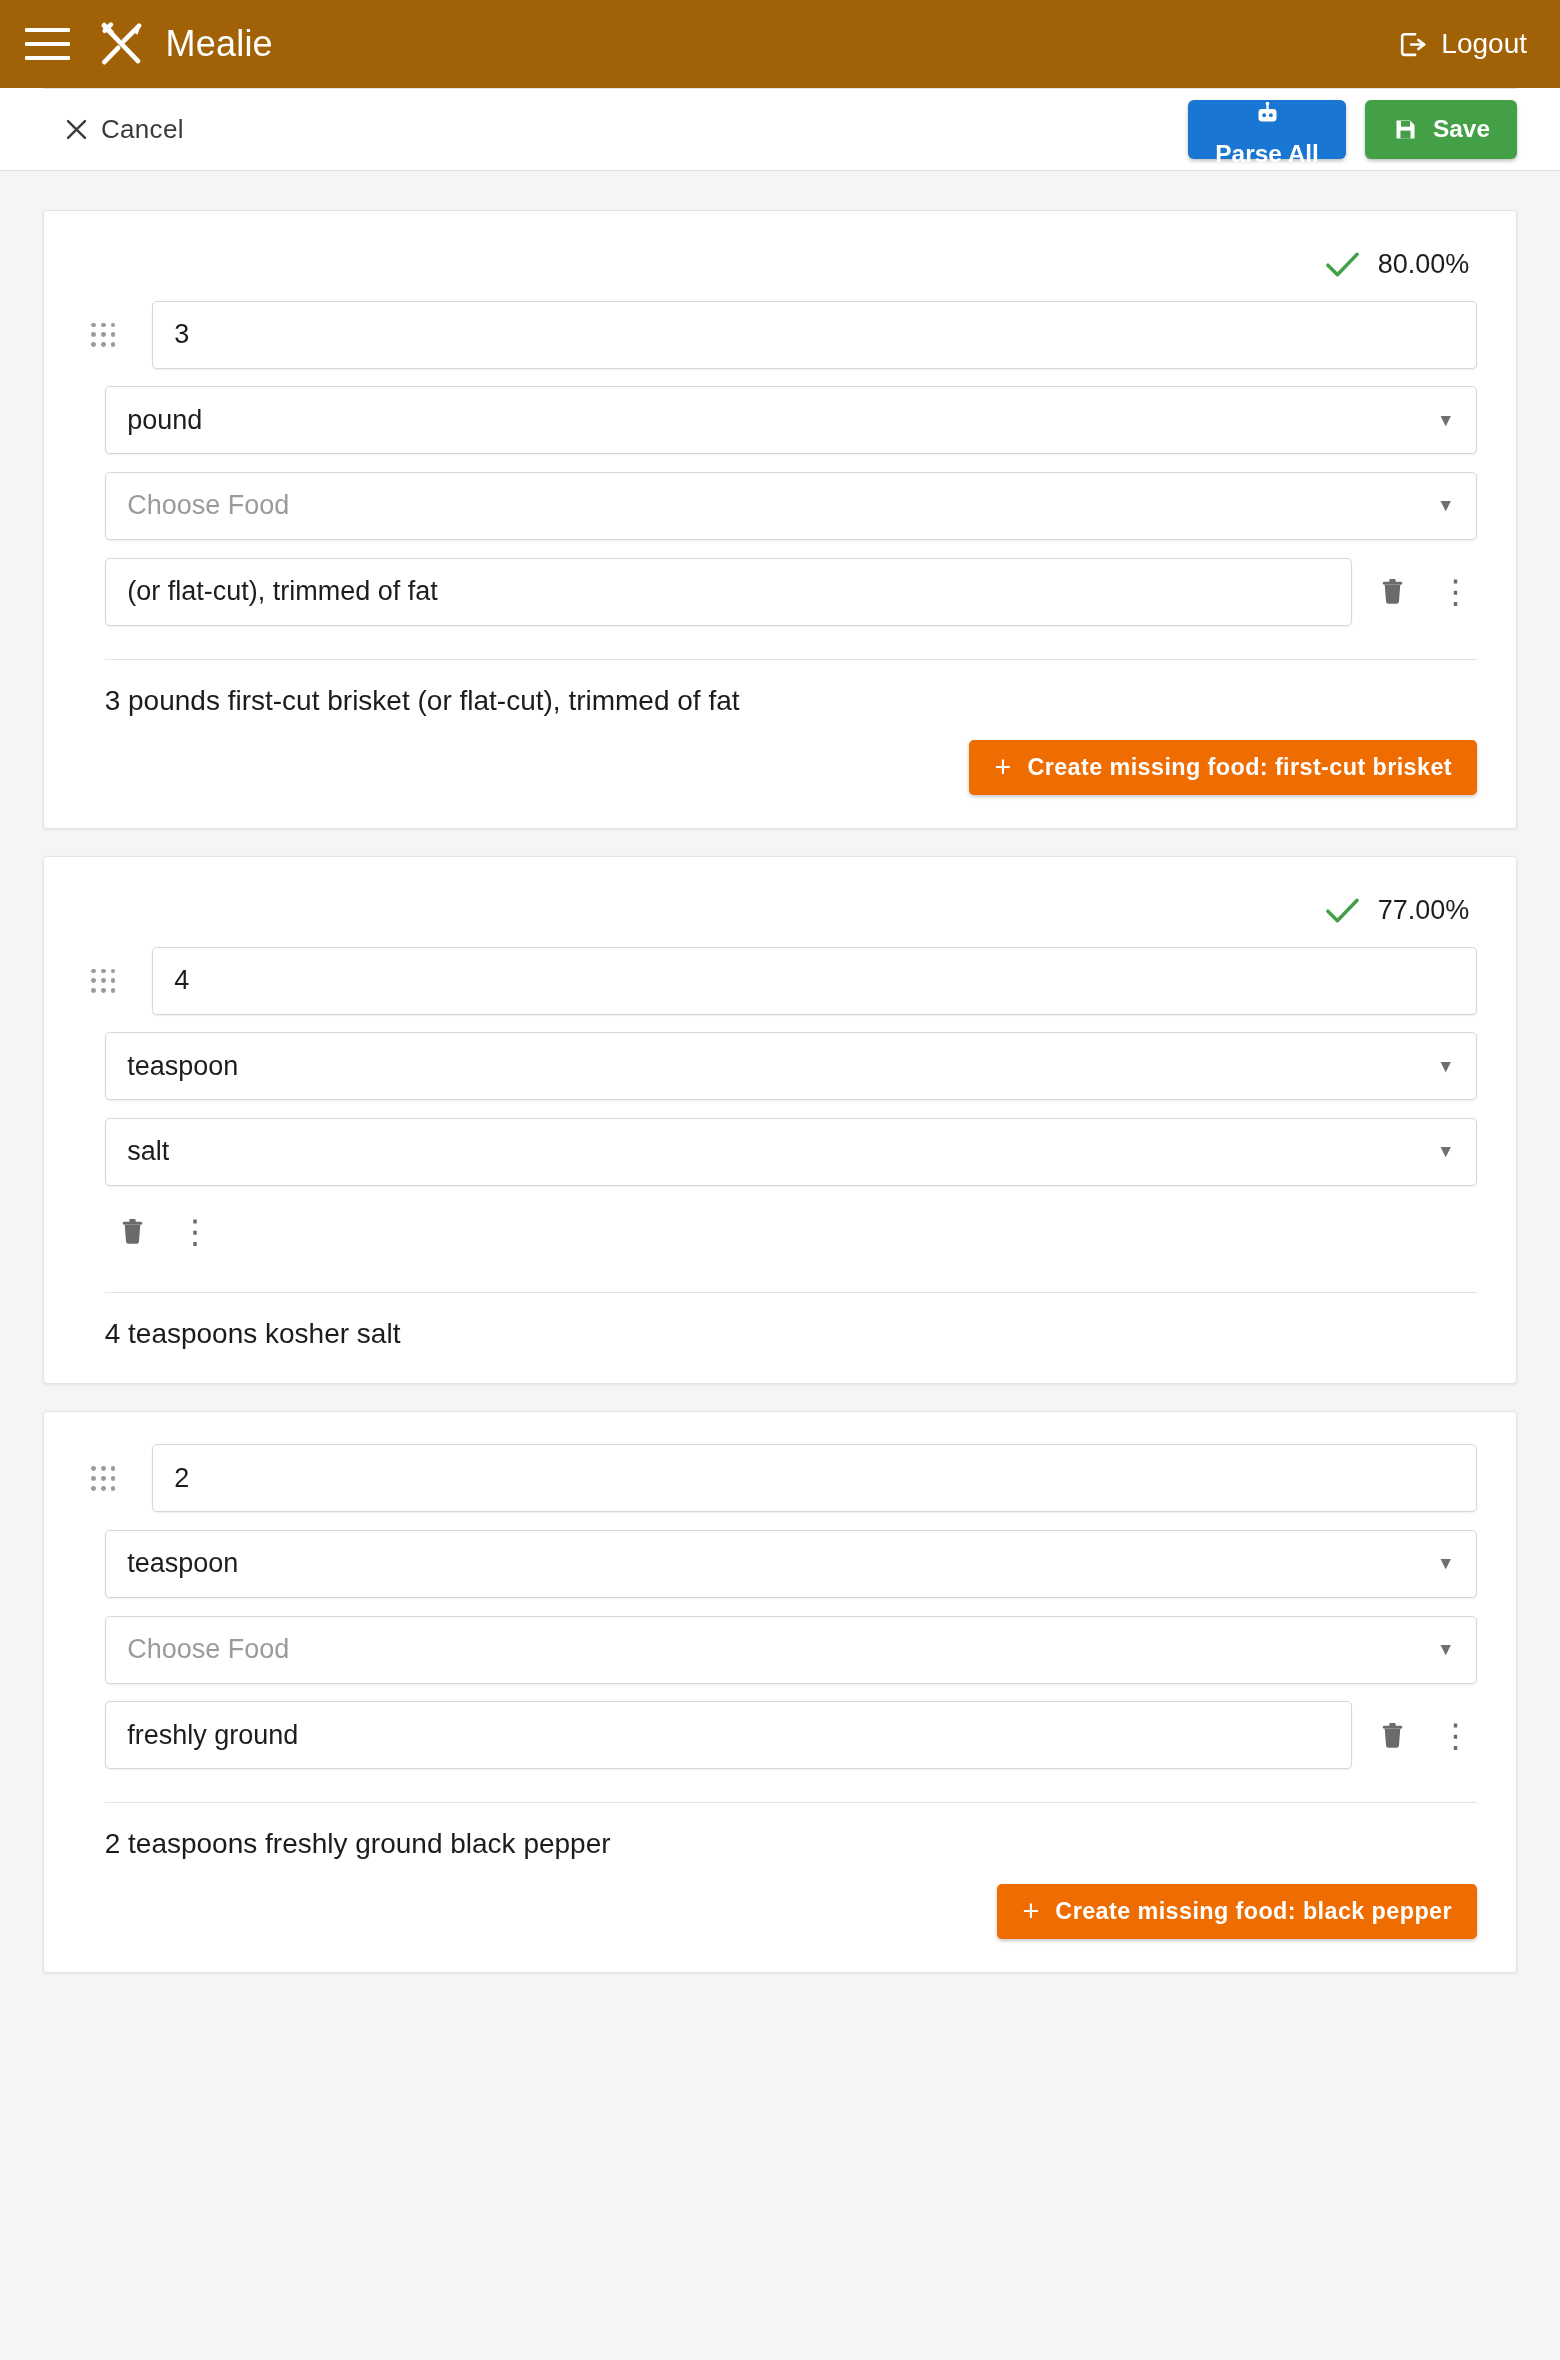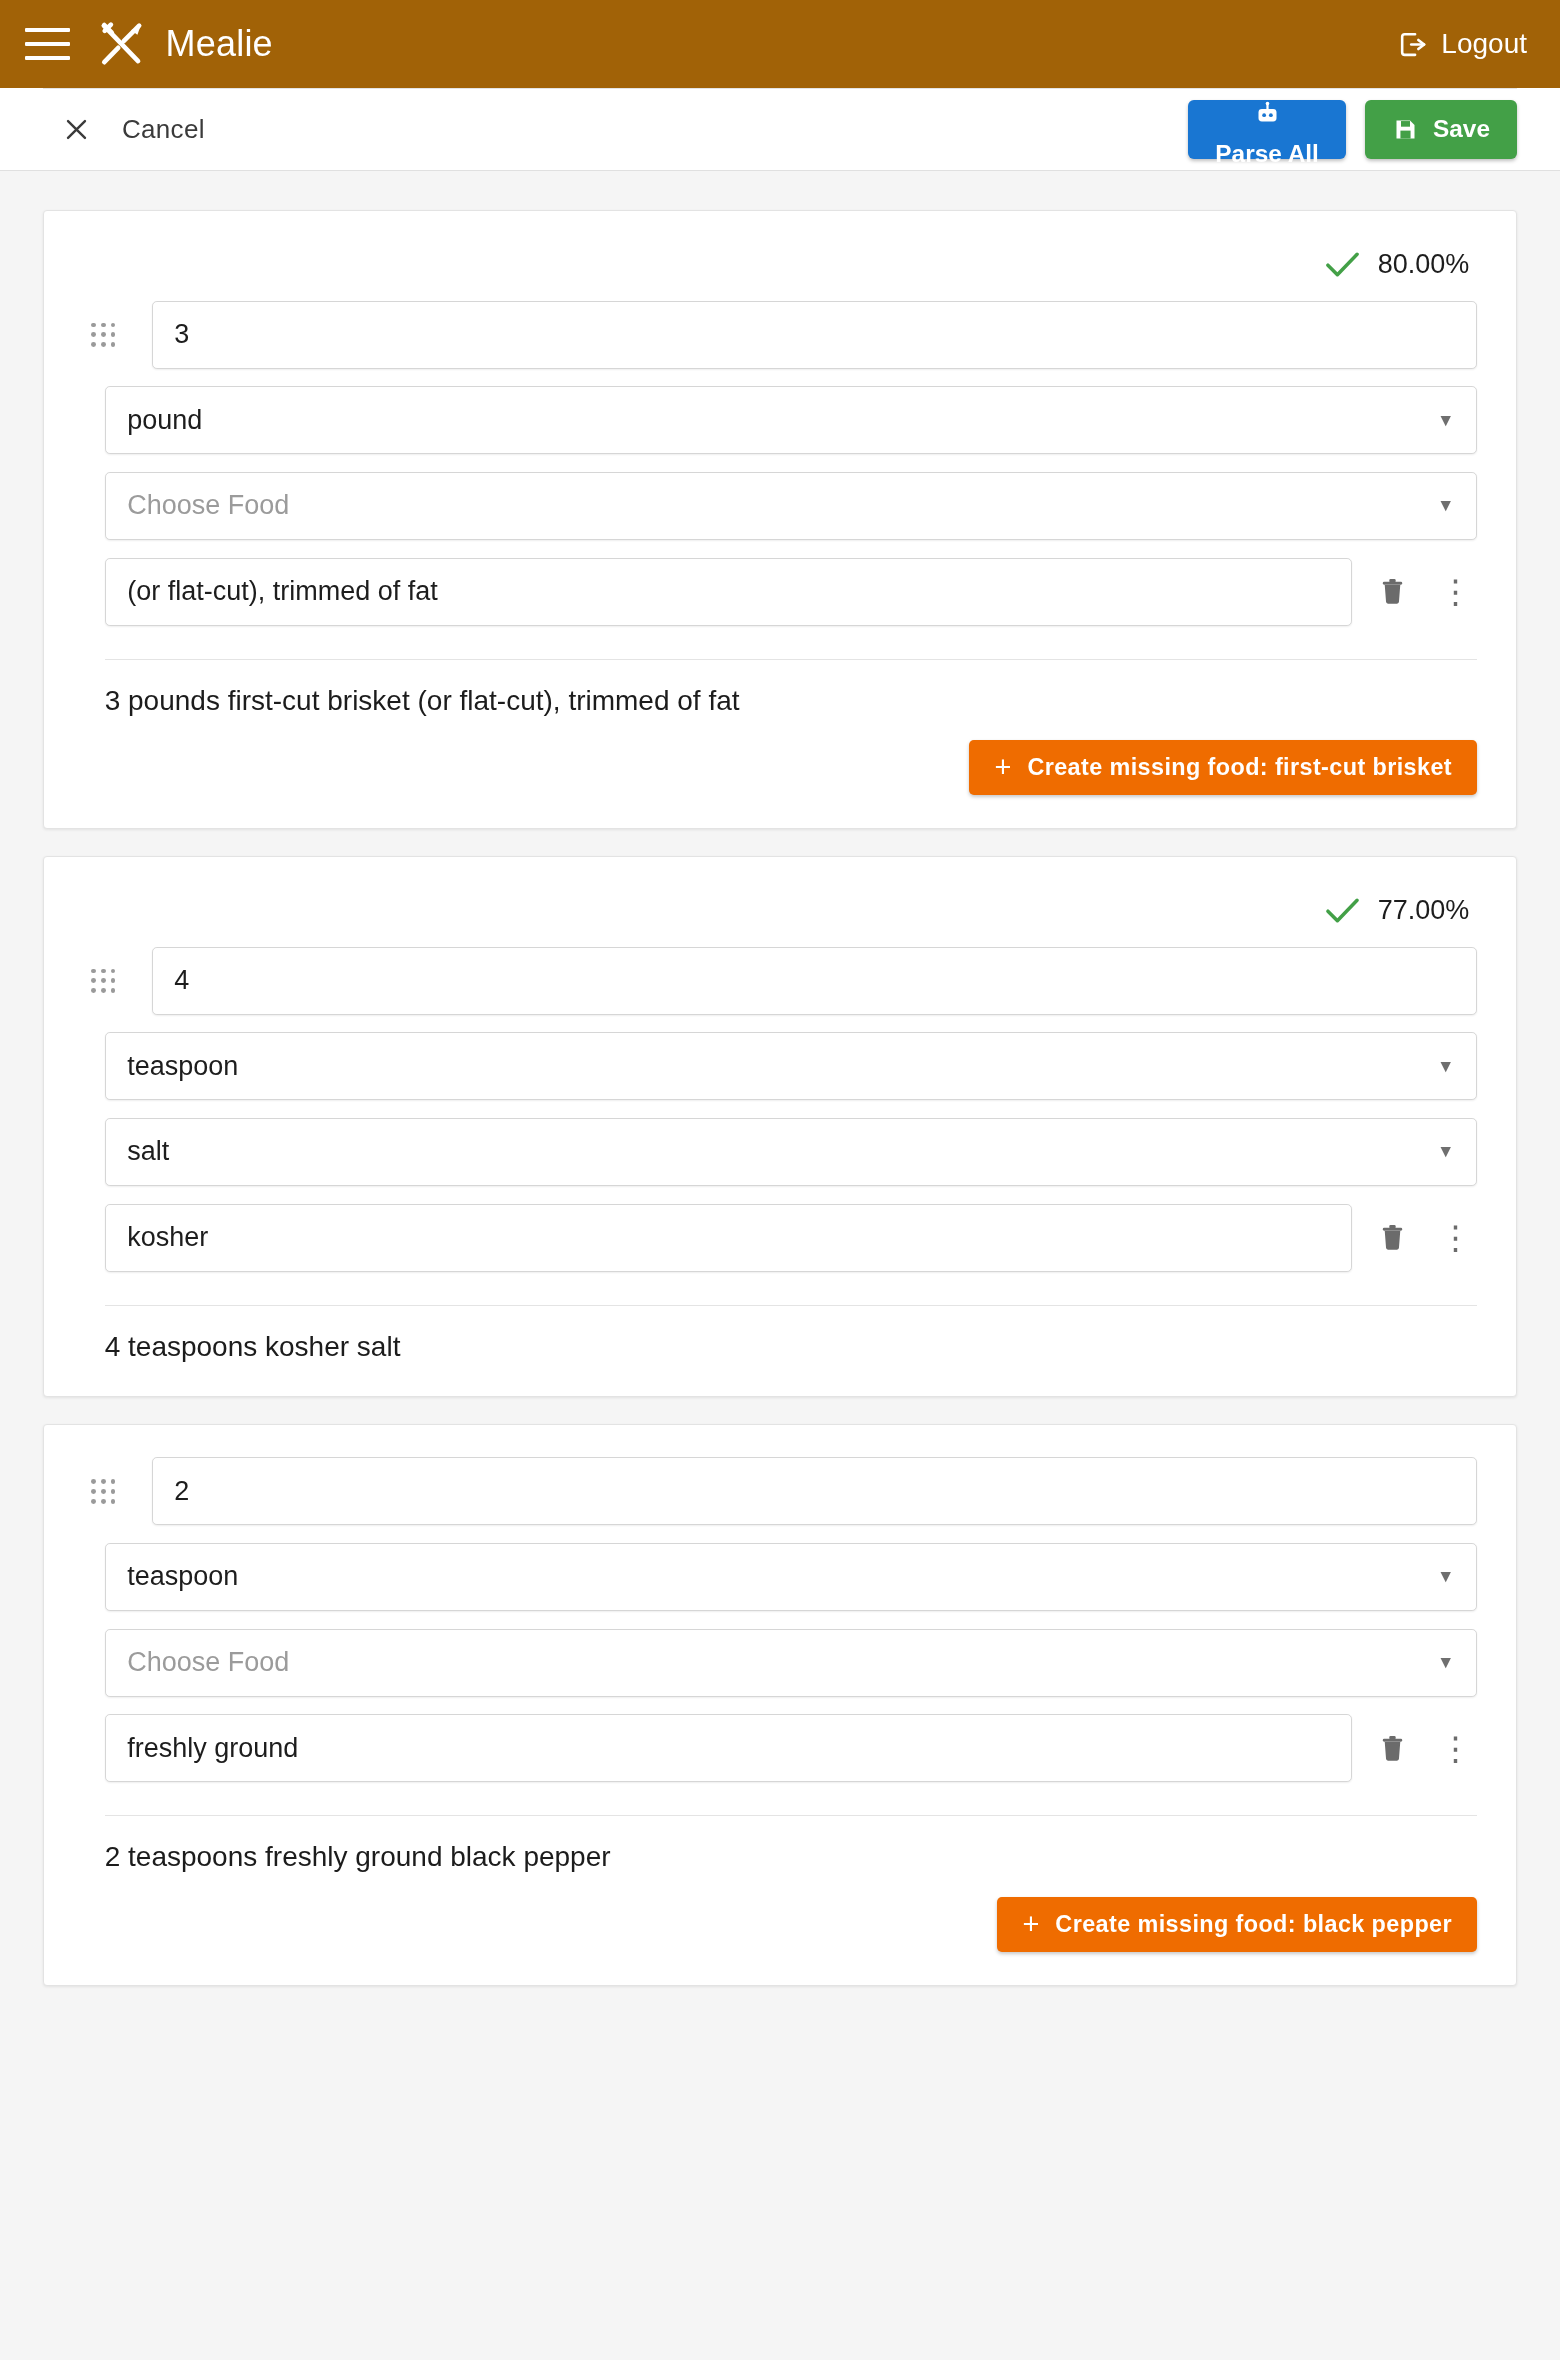--- a/index.html
+++ b/index.html
@@ -78,21 +78,21 @@
     border-bottom: 1px solid #e0e0e0;
     display: flex;
     align-items: center;
     padding: 0 43px 0 62px;
     position: relative;
   }
   .toolbar-divider-top {
     position: absolute; top: 0; left: 43px; right: 43px; height: 1px; background: #e4e4e4;
   }
   .cancel-btn {
-    display: flex; align-items: center; gap: 31px;
+    display: flex; align-items: center; gap: 10px;
     font-size: 26px; color: #3b3b3b; cursor: pointer;
     letter-spacing: 0.3px;
   }
   .toolbar-right {
     margin-left: auto;
     display: flex; gap: 19.5px; align-items: center;
   }
   .btn {
     display: flex; align-items: center; gap: 13.7px;
     height: 59px;
@@ -362,21 +362,20 @@
     </div>
 
     <div class="row row-food">
       <div class="field">
         <span>salt</span>
         <span class="caret">▼</span>
       </div>
     </div>
 
     <div class="row row-note">
-      <div class="field">kosher</div>
       <div class="icon-btn">
         <svg width="31" height="31" viewBox="0 0 24 24">
           <path d="M6 7 h12 l-1 13 a1.5 1.5 0 0 1 -1.5 1.4 h-7 A1.5 1.5 0 0 1 7 20 Z" fill="#6b6b6b"></path>
           <rect x="4.5" y="4.5" width="15" height="2.2" rx="1" fill="#6b6b6b"></rect>
           <rect x="9.5" y="2.4" width="5" height="2.4" rx="1" fill="#6b6b6b"></rect>
         </svg>
       </div>
       <div class="icon-btn dots">⋮</div>
     </div>
 

